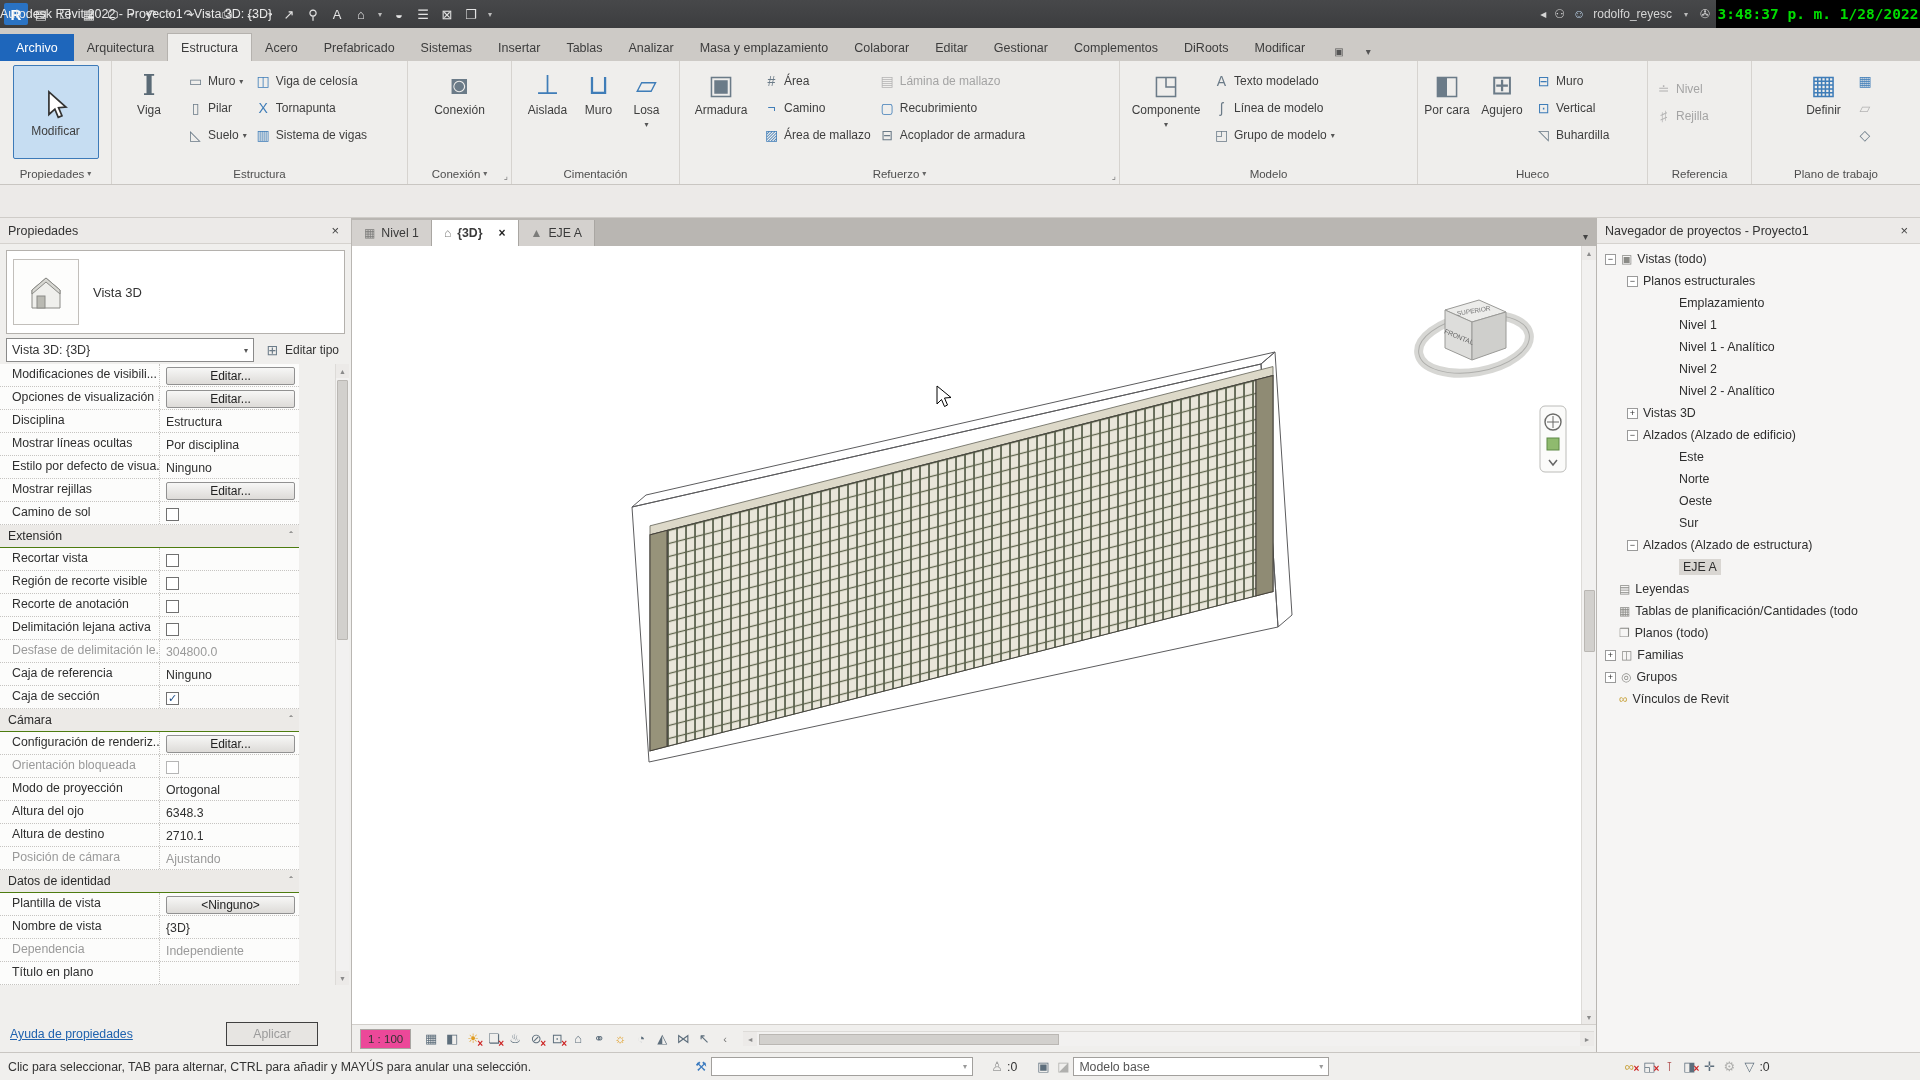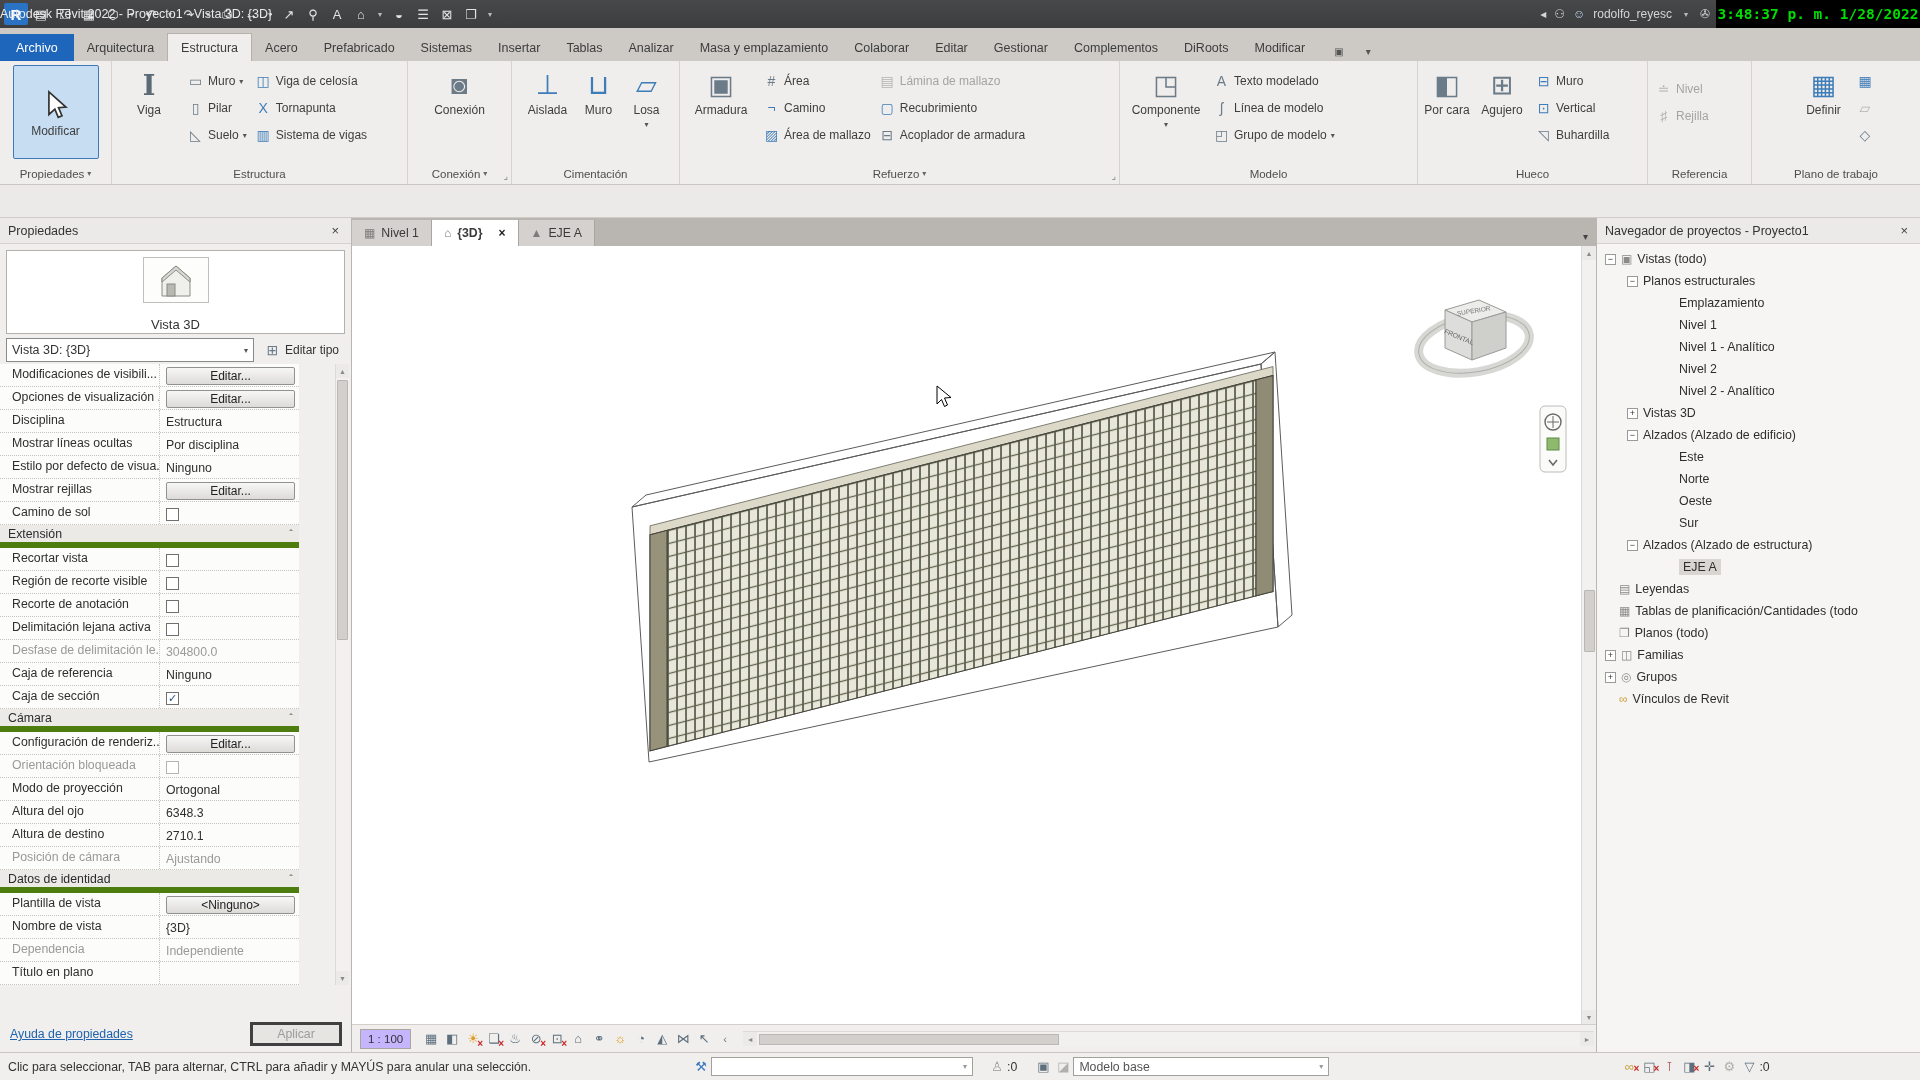--- a/index.html
+++ b/index.html
@@ -40,58 +40,58 @@
   .dd{font-size:8px;color:#555;}
   .ic-blue{color:#3f7db8;}
   .ic-steel{color:#6b7b88;}
   .ic-beam{font-family:"DejaVu Serif",serif;font-weight:bold;color:#5a6a76;}
   
   #optbar{position:absolute;left:0;top:185px;width:1920px;height:33px;background:#eceae8;border-bottom:1px solid #cfccc8;}
   
   #props{position:absolute;left:0;top:218px;width:352px;height:834px;background:#f0efed;border-right:1px solid #b9b6b2;}
   .palhead{height:26px;display:flex;align-items:center;padding:0 8px;font-size:12.5px;color:#333;background:#eceae8;border-bottom:1px solid #d5d2ce;}
   .palhead .x{margin-left:auto;font-size:13px;color:#444;padding:0 4px;}
-  #typesel{margin:6px 6px 4px;background:#fff;border:1px solid #b4b1ad;height:84px;display:flex;align-items:center;gap:14px;padding:6px;flex-direction:column;}
+  #typesel{margin:6px 6px 4px;background:#fff;border:1px solid #b4b1ad;height:84px;display:flex;align-items:center;gap:14px;padding:6px;}
   #thumb{width:66px;height:66px;border:1px solid #c2bfbb;display:flex;align-items:center;justify-content:center;background:#fdfdfc;}
   #selrow{display:flex;align-items:center;gap:4px;padding:0 6px 4px;}
   #typecombo{flex:1;height:24px;background:#fff;border:1px solid #8a8a8a;display:flex;align-items:center;padding:0 5px;font-size:12.5px;}
   #typecombo .dd{margin-left:auto;}
   #edittype{height:24px;display:flex;align-items:center;gap:4px;border:1px solid transparent;padding:0 5px;font-size:12px;color:#333;}
   #pgrid{position:absolute;left:0;top:146px;width:299px;}
   .prow{display:flex;height:23px;border-bottom:1px dotted #c6c4c1;background:#fcfcfb;}
   .pl{width:160px;padding:3px 2px 0 12px;font-size:12.3px;color:#2f2f2f;border-right:1px dotted #c6c4c1;white-space:nowrap;overflow:hidden;}
   .pv{flex:1;padding:2px 4px 0 6px;font-size:12.3px;color:#2f2f2f;display:flex;align-items:center;}
   .pbtn{width:100%;height:18px;background:linear-gradient(#f7f7f6,#dddbd8);border:1px solid #919191;border-radius:2px;font-size:12px;color:#222;}
   .cbx{width:13px;height:13px;border:1px solid #707070;background:#fff;display:flex;align-items:center;justify-content:center;font-size:11px;color:#1d4e89;}
-  .psec{display:flex;align-items:center;height:23px;background:#eceae7;padding:0 6px 0 8px;font-size:12.3px;color:#2b2b2b;border-bottom:6px solid #4d7c0f;}
+  .psec{display:flex;align-items:center;height:23px;background:#eceae7;padding:0 6px 0 8px;font-size:12.3px;color:#2b2b2b;border-bottom:1px solid #4d7c0f;}
   .psec .chev{margin-left:auto;font-size:11px;color:#555;}
   .dim .pl,.dim .pv{color:#9a9a9a;}
   .dim .cbx{border-color:#b5b5b5;}
   #pfoot{position:absolute;left:0;bottom:6px;width:352px;display:flex;align-items:center;padding:0 10px;}
   #phelp{color:#1f62ae;text-decoration:underline;font-size:12.3px;}
-  #apply{margin-left:auto;margin-right:0;width:92px;height:24px;background:#e7e5e2;border:3px solid #404040;color:#9b9b9b;font-size:12.3px;}
+  #apply{margin-left:auto;margin-right:24px;width:92px;height:24px;background:#e7e5e2;border:1px solid #404040;color:#9b9b9b;font-size:12.3px;}
   
   .sbv{background:#f2f1f0;border-left:1px solid #dddbd8;display:flex;flex-direction:column;align-items:center;}
   .sbv .ar,.sbh .ar{font-size:7px;color:#8a8a8a;height:14px;width:100%;display:flex;align-items:center;justify-content:center;background:#eceae8;}
   .sbthumb{width:11px;background:#d2d0cd;border:1px solid #bab7b3;border-radius:1px;}
   .sbh{display:flex;align-items:center;background:#f2f1f0;border-top:1px solid #dddbd8;}
   .sbh .ar{width:14px;height:100%;}
   .sbhthumb{height:11px;background:#d2d0cd;border:1px solid #bab7b3;}
   
   #canvaswrap{position:absolute;left:352px;top:218px;width:1244px;height:834px;background:#eceae8;}
   #vtabs{height:28px;display:flex;align-items:flex-end;background:#b9b6b2;}
   .vtab{height:26px;display:flex;align-items:center;gap:6px;padding:0 12px;background:#d4d1ce;border-right:1px solid #a9a6a2;font-size:12.3px;color:#3a3a3a;}
   .vtab .ti{font-size:12px;color:#7c7c7a;}
   .vtab.active{background:#fff;font-weight:bold;}
   .vtab .x{font-size:12px;font-weight:bold;color:#222;margin-left:10px;}
   #vtabdd{margin-left:auto;padding:0 8px 4px;font-size:10px;color:#444;}
   #canvas{position:absolute;left:0;top:28px;width:1229px;height:778px;background:#ffffff;overflow:hidden;}
   #cvscroll{position:absolute;right:0;top:28px;width:15px;height:778px;}
   #cbottom{position:absolute;left:0;bottom:0;width:1244px;height:28px;background:#f0efed;border-top:1px solid #d2cfcb;display:flex;align-items:center;}
-  #scalebtn{margin-left:8px;height:20px;border:1px solid #a9a6a2;background:#c4b5fd;display:flex;align-items:center;padding:0 7px;font-size:11.5px;}
+  #scalebtn{margin-left:8px;height:20px;border:1px solid #a9a6a2;background:#ec4899;display:flex;align-items:center;padding:0 7px;font-size:11.5px;}
   .vci{width:20px;height:20px;display:flex;align-items:center;justify-content:center;font-size:13px;color:#5d6e7c;position:relative;}
   .rx::after{content:"×";position:absolute;right:0px;bottom:0px;color:#cc2222;font-size:10px;font-weight:bold;}
   .sun{color:#e09c20;}
   #vcbar{display:flex;align-items:center;gap:1px;margin-left:10px;}
   #hsc{flex:1;height:15px;margin:0 2px 0 8px;}
   
   #browser{position:absolute;left:1596px;top:218px;width:324px;height:834px;background:#f6f5f4;border-left:1px solid #b9b6b2;}
   #tree{padding:4px 0 0 4px;}
   .titem{display:flex;align-items:center;height:22px;gap:5px;font-size:12.4px;color:#2e2e2e;white-space:nowrap;overflow:hidden;}
   .exp{width:11px;height:11px;border:1px solid #9a9a9a;background:#fff;font-size:9px;line-height:9px;display:flex;align-items:center;justify-content:center;color:#333;flex:none;}

